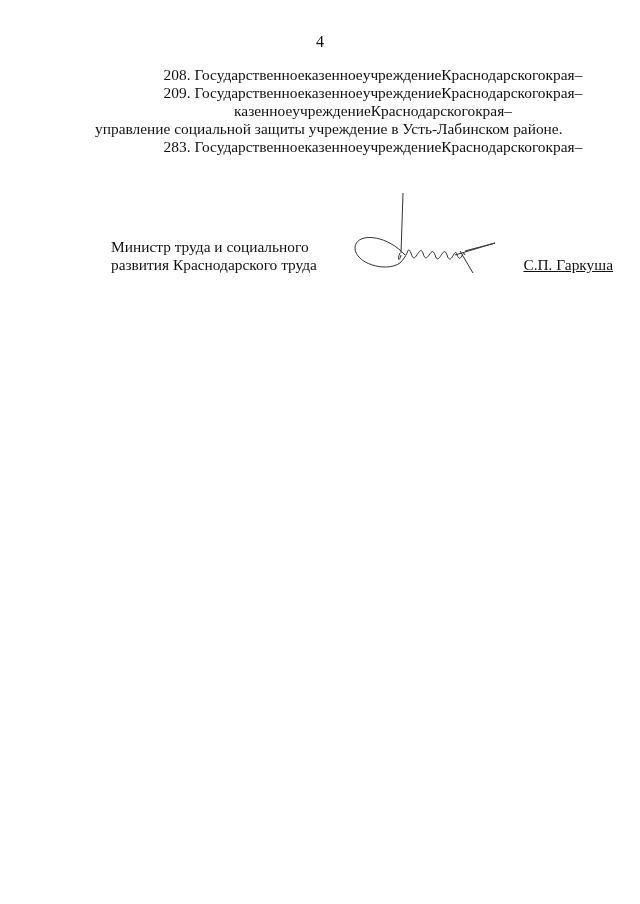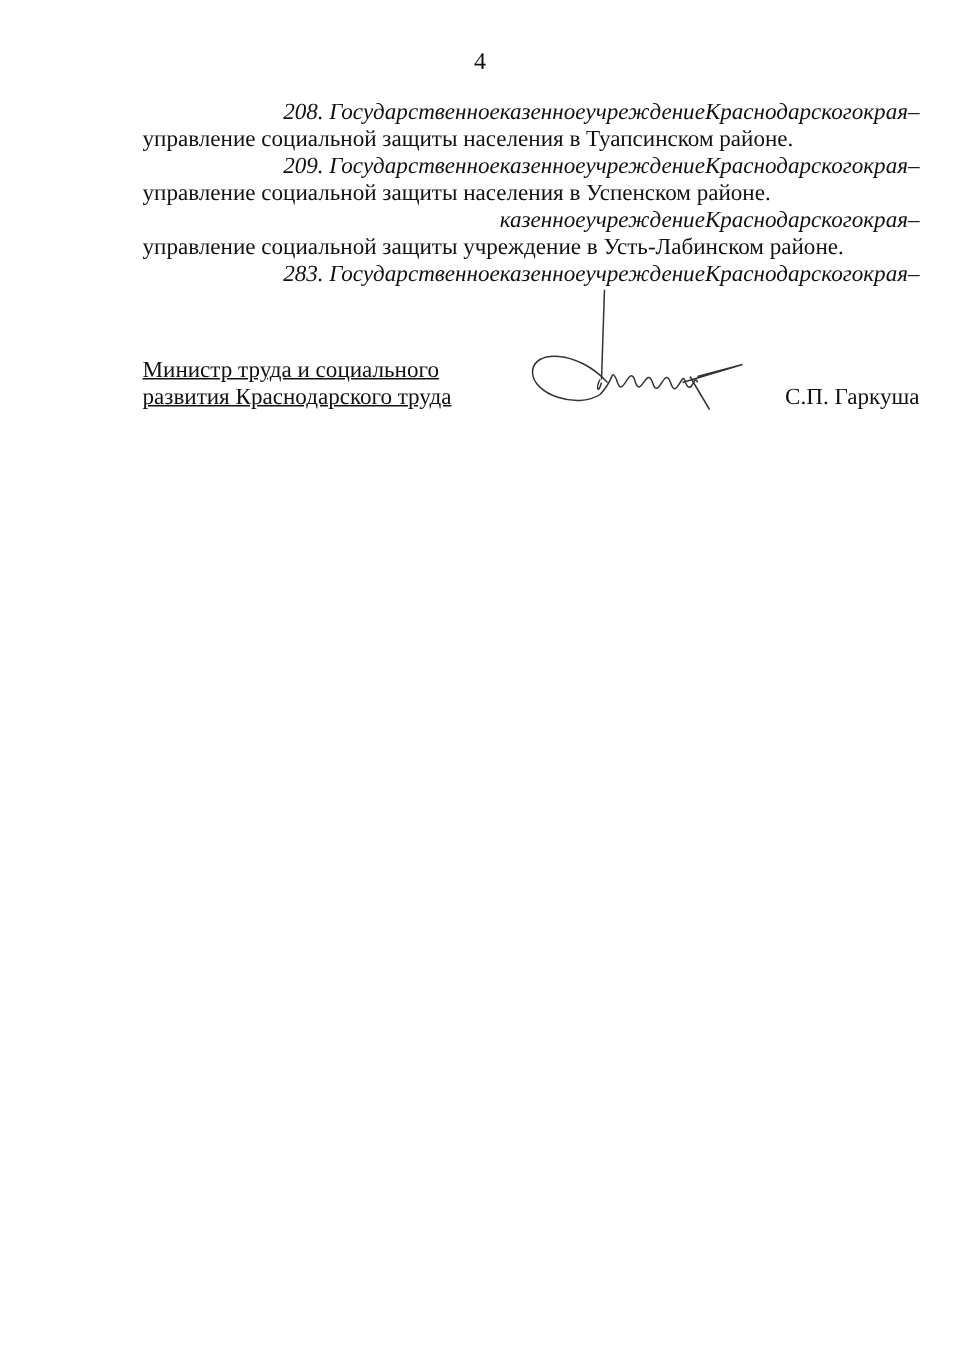--- a/index.html
+++ b/index.html
@@ -2,54 +2,52 @@
 <html><head>
 <meta charset="utf-8">
 <style>
   html, body { margin: 0; padding: 0; background: #ffffff; }
   body { width: 640px; height: 904px; position: relative; overflow: hidden;
          font-family: "Liberation Serif", "DejaVu Serif", serif; color: #111; }
   .page-number { position: absolute; top: 33px; left: 0; width: 640px; text-align: center;
                  font-size: 16px; line-height: 18px; }
   .body { position: absolute; top: 66px; left: 95px; width: 518px; font-size: 15.4px; line-height: 18px; }
   .item { margin: 0; }
-  .item .first { display: flex; justify-content: flex-end; padding-left: 38px; white-space: nowrap; font-style: italic; }
+  .item .first { display: flex; justify-content: center; padding-left: 38px; white-space: nowrap; }
   .item .second { white-space: nowrap; }
   .sign { position: absolute; top: 238px; left: 95px; width: 518px; height: 60px; font-size: 15.4px; line-height: 18px; }
-  .sign .title { position: absolute; left: 0; top: 0; text-decoration: underline; }
-  .sign .name { position: absolute; right: 0; top: 18px; }
+  .sign .title { position: absolute; left: 16px; top: 0; }
+  .sign .name { position: absolute; right: 0; top: 18px; text-decoration: underline; }
   .sign .signature { position: absolute; left: 250px; top: -45px; width: 160px; height: 110px; }
 </style>
 </head>
 <body>
 
 <div class="page-number">4</div>
 
 <div class="body">
   <div class="item">
     <div class="first">
       <span><span>208.</span> <span>Государственное</span></span>
       <span>казенное</span>
       <span>учреждение</span>
       <span>Краснодарского</span>
       <span>края</span>
       <span>–</span>
     </div>
-    <div class="second">управление социальной защиты населения в Туапсинском районе.</div>
   </div>
   <div class="item">
     <div class="first">
       <span><span>209.</span> <span>Государственное</span></span>
       <span>казенное</span>
       <span>учреждение</span>
       <span>Краснодарского</span>
       <span>края</span>
       <span>–</span>
     </div>
-    <div class="second">управление социальной защиты населения в Успенском районе.</div>
   </div>
   <div class="item">
     <div class="first">
       <span>казенное</span>
       <span>учреждение</span>
       <span>Краснодарского</span>
       <span>края</span>
       <span>–</span>
     </div>
     <div class="second">управление социальной защиты учреждение в Усть-Лабинском районе.</div>

